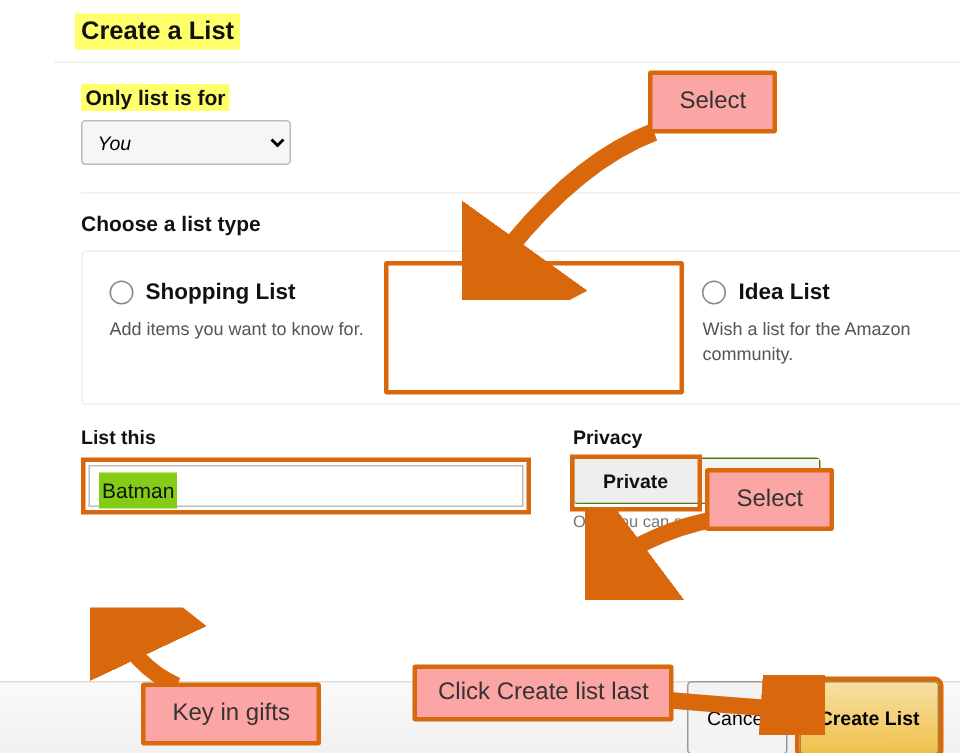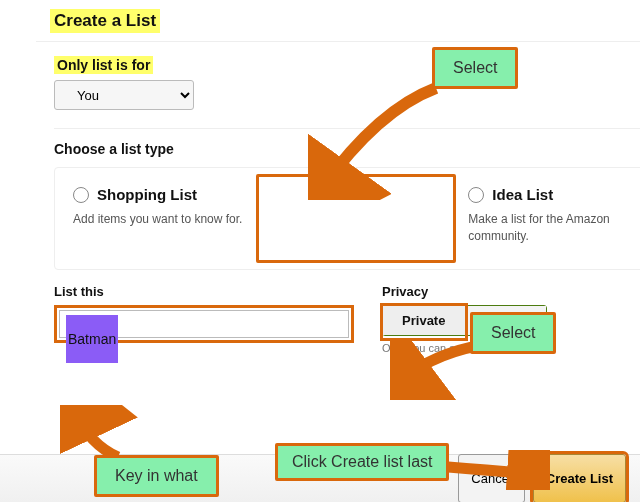--- a/index.html
+++ b/index.html
@@ -50,24 +50,25 @@
     padding: 1px 3px;
     margin-bottom: 6px;
   }
   .select-wrap {
     margin-bottom: 18px;
   }
   select.you-select {
     width: 140px;
     height: 30px;
     font-size: 13px;
-    padding: 4px 18px;
+    padding: 4px 6px;
     border: 1px solid #bbb;
     border-radius: 3px;
     background: #f6f6f6;
+    font-style: italic;
   }
   hr { border: none; border-top: 1px solid #eee; margin: 12px 0; }
   .section-h {
     font-size: 14px;
     font-weight: bold;
     margin: 8px 0 10px 0;
   }
   .card-row {
     display: flex;
     gap: 0;
@@ -125,23 +126,23 @@
   }
   .name-input {
     width: 100%;
     height: 28px;
     border: 1px solid #bbb;
     padding: 4px 6px;
     font-size: 14px;
     background: #fff;
   }
   .name-input .val {
-    background: #8b5cf6;
+    background: #84cc16;
     display: inline-block;
-    padding: 16px 2px;
+    padding: 4px 2px;
   }
   .privacy-toggle {
     display: flex;
     border: 1px solid #4d7c0f;
     width: 165px;
     border-radius: 3px;
     overflow: visible;
     position: relative;
   }
   .priv-btn {
@@ -191,21 +192,21 @@
   .btn.primary {
     background: linear-gradient(#f7dfa5, #f0c14b);
     border: 1px solid #a88734;
     outline: 3px solid #d9680c;
     outline-offset: 0;
     font-weight: bold;
   }
   
   .callout {
     position: absolute;
-    background: #86efac;
+    background: #fca5a5;
     border: 3px solid #d9680c;
     color: #333;
     font-size: 16px;
     padding: 8px 18px;
     border-radius: 2px;
     text-align: right;
     line-height: 1.25;
     z-index: 50;
     pointer-events: none;
   }
@@ -244,21 +245,21 @@
         </div>
         <p>Add items you want to know for.</p>
       </div>
       <div class="card highlight">
       </div>
       <div class="card">
         <div class="radio-line">
           <span class="radio"></span>
           <strong>Idea List</strong>
         </div>
-        <p>Make a list for the Amazon community.</p>
+        <p>Wish a list for the Amazon community.</p>
       </div>
     </div>
 
     <div class="dual-row">
       <div class="col">
         <div class="col-label">List this</div>
         <div class="name-input-wrap">
           <div class="name-input">
             <span class="val">Batman</span>
           </div>
@@ -277,21 +278,21 @@
   </div>
 
   <div class="footer">
     <button class="btn">Cancel</button>
     <button class="btn primary">Create List</button>
   </div>
 </div>
 
 <div class="callout" style="left:432px; top:47px;">Select</div>
 <div class="callout" style="left:470px; top:312px;">Select</div>
-<div class="callout" style="left:94px; top:455px;">Key in what</div>
+<div class="callout" style="left:94px; top:455px;">Key in gifts</div>
 <div class="callout" style="left:275px; top:443px; padding:6px 14px;">Click Create list last</div>
 
 <svg class="arrow" style="left:308px; top:80px;" width="140" height="120">
   <defs>
       <marker id="ah1" markerWidth="12" markerHeight="12" refX="3" refY="5" orient="auto">
         <polygon points="0,0 10,5 0,10" fill="#d9680c"></polygon>
       </marker>
     </defs>
   <path d="M128,8 Q70,30 14,108" stroke="#d9680c" stroke-width="12" fill="none" marker-end="url(#ah1)"></path>
 </svg>

